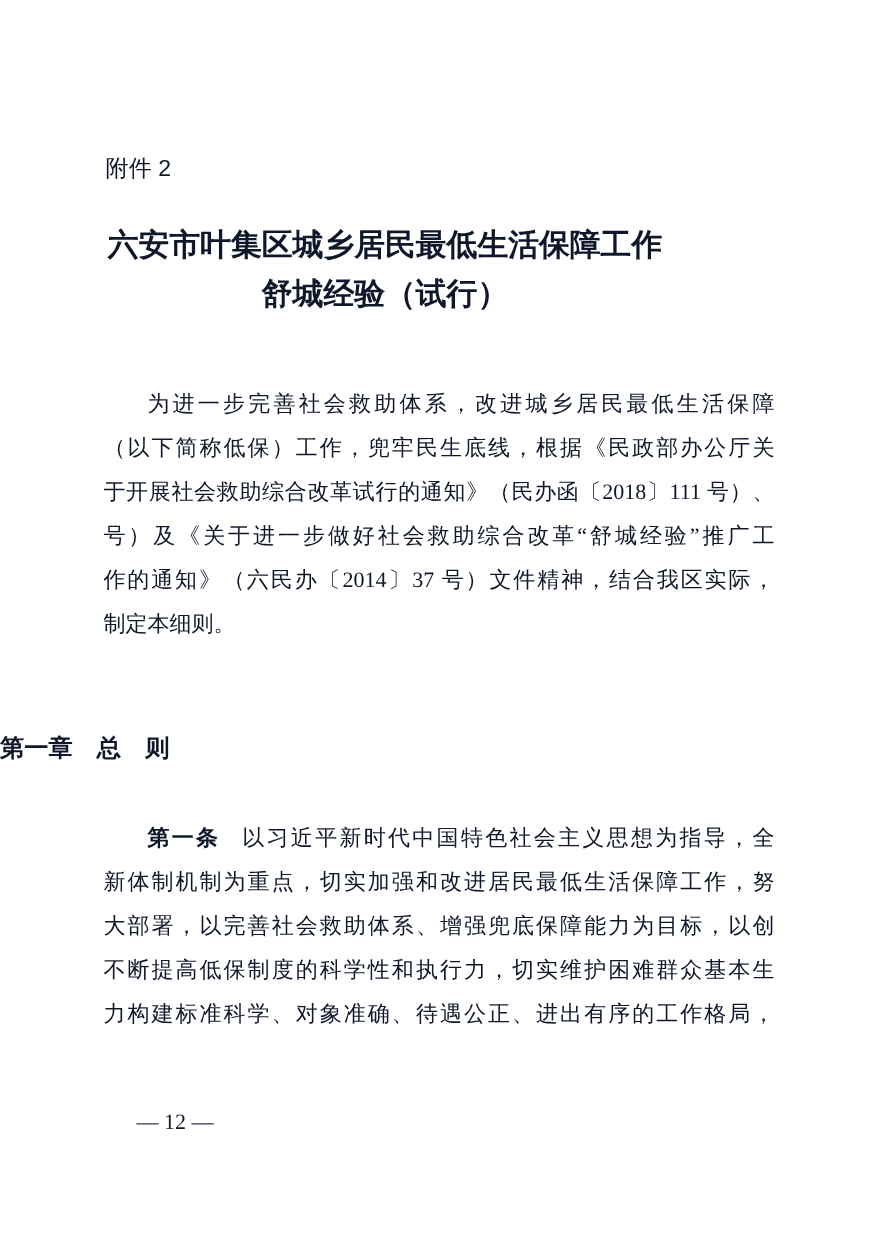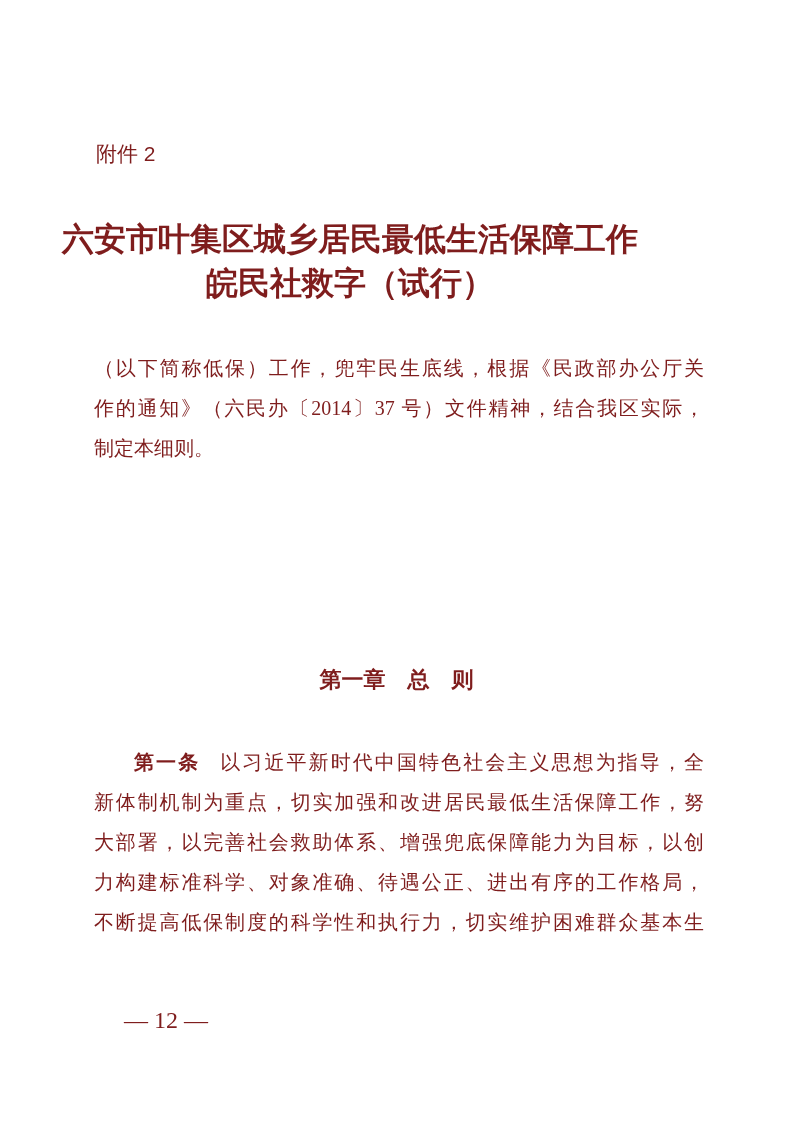--- a/index.html
+++ b/index.html
@@ -5,41 +5,41 @@
   html, body {
     margin: 0;
     padding: 0;
     background: #ffffff;
   }
   .page {
     position: relative;
     width: 793px;
     height: 1122px;
     background: #ffffff;
-    color: #7f1d1d;
+    color: #0f172a;
     font-family: "Liberation Serif", "DejaVu Serif", serif;
     overflow: hidden;
   }
   .attachment-label {
     position: absolute;
     left: 96px;
     top: 138px;
     font-size: 21px;
     line-height: 32px;
     font-family: "Liberation Sans", "DejaVu Sans", sans-serif;
   }
   .doc-title {
     position: absolute;
     left: 0;
-    top: 217px;
+    top: 201px;
     width: 700px;
     text-align: center;
     font-family: "Liberation Sans", "DejaVu Sans", sans-serif;
     font-weight: bold;
-    font-size: 32px;
+    font-size: 28px;
     line-height: 44px;
   }
   .text-block {
     position: absolute;
     left: 94px;
     width: 610px;
   }
   .intro-block { top: 348px; }
   .article-block { top: 742px; }
   .line {
@@ -59,57 +59,60 @@
   .article-num {
     font-family: "Liberation Sans", "DejaVu Sans", sans-serif;
     font-weight: bold;
     margin-right: 20px;
   }
   .chapter-heading {
     position: absolute;
     left: 0;
     top: 660px;
     width: 793px;
-    text-align: center;
+    text-align: left;
     font-family: "Liberation Sans", "DejaVu Sans", sans-serif;
     font-weight: bold;
     font-size: 22px;
     line-height: 40px;
   }
   .page-number {
     position: absolute;
     left: 124px;
     top: 1000px;
-    font-size: 24px;
+    font-size: 20px;
     line-height: 40px;
   }
 </style>
 </head>
 <body>
 
 <div class="page">
 
   <div class="attachment-label">附件 2</div>
 
   <div class="doc-title">
     <div>六安市叶集区城乡居民最低生活保障工作</div>
-    <div>皖民社救字（试行）</div>
+    <div>舒城经验（试行）</div>
   </div>
 
   <div class="text-block intro-block">
+    <div class="line indent">为进一步完善社会救助体系，改进城乡居民最低生活保障</div>
     <div class="line">（以下简称低保）工作，兜牢民生底线，根据《民政部办公厅关</div>
+    <div class="line">于开展社会救助综合改革试行的通知》（民办函〔2018〕111 号）、</div>
+    <div class="line">号）及《关于进一步做好社会救助综合改革“舒城经验”推广工</div>
     <div class="line">作的通知》（六民办〔2014〕37 号）文件精神，结合我区实际，</div>
     <div class="line last">制定本细则。</div>
   </div>
 
   <div class="chapter-heading">第一章　总　则</div>
 
   <div class="text-block article-block">
     <div class="line indent"><span class="article-num">第一条</span><span>以习近平新时代中国特色社会主义思想为指导，全</span></div>
     <div class="line">新体制机制为重点，切实加强和改进居民最低生活保障工作，努</div>
     <div class="line">大部署，以完善社会救助体系、增强兜底保障能力为目标，以创</div>
+    <div class="line">不断提高低保制度的科学性和执行力，切实维护困难群众基本生</div>
     <div class="line">力构建标准科学、对象准确、待遇公正、进出有序的工作格局，</div>
-    <div class="line">不断提高低保制度的科学性和执行力，切实维护困难群众基本生</div>
   </div>
 
   <div class="page-number">— 12 —</div>
 
 </div>
 
 </body></html>

